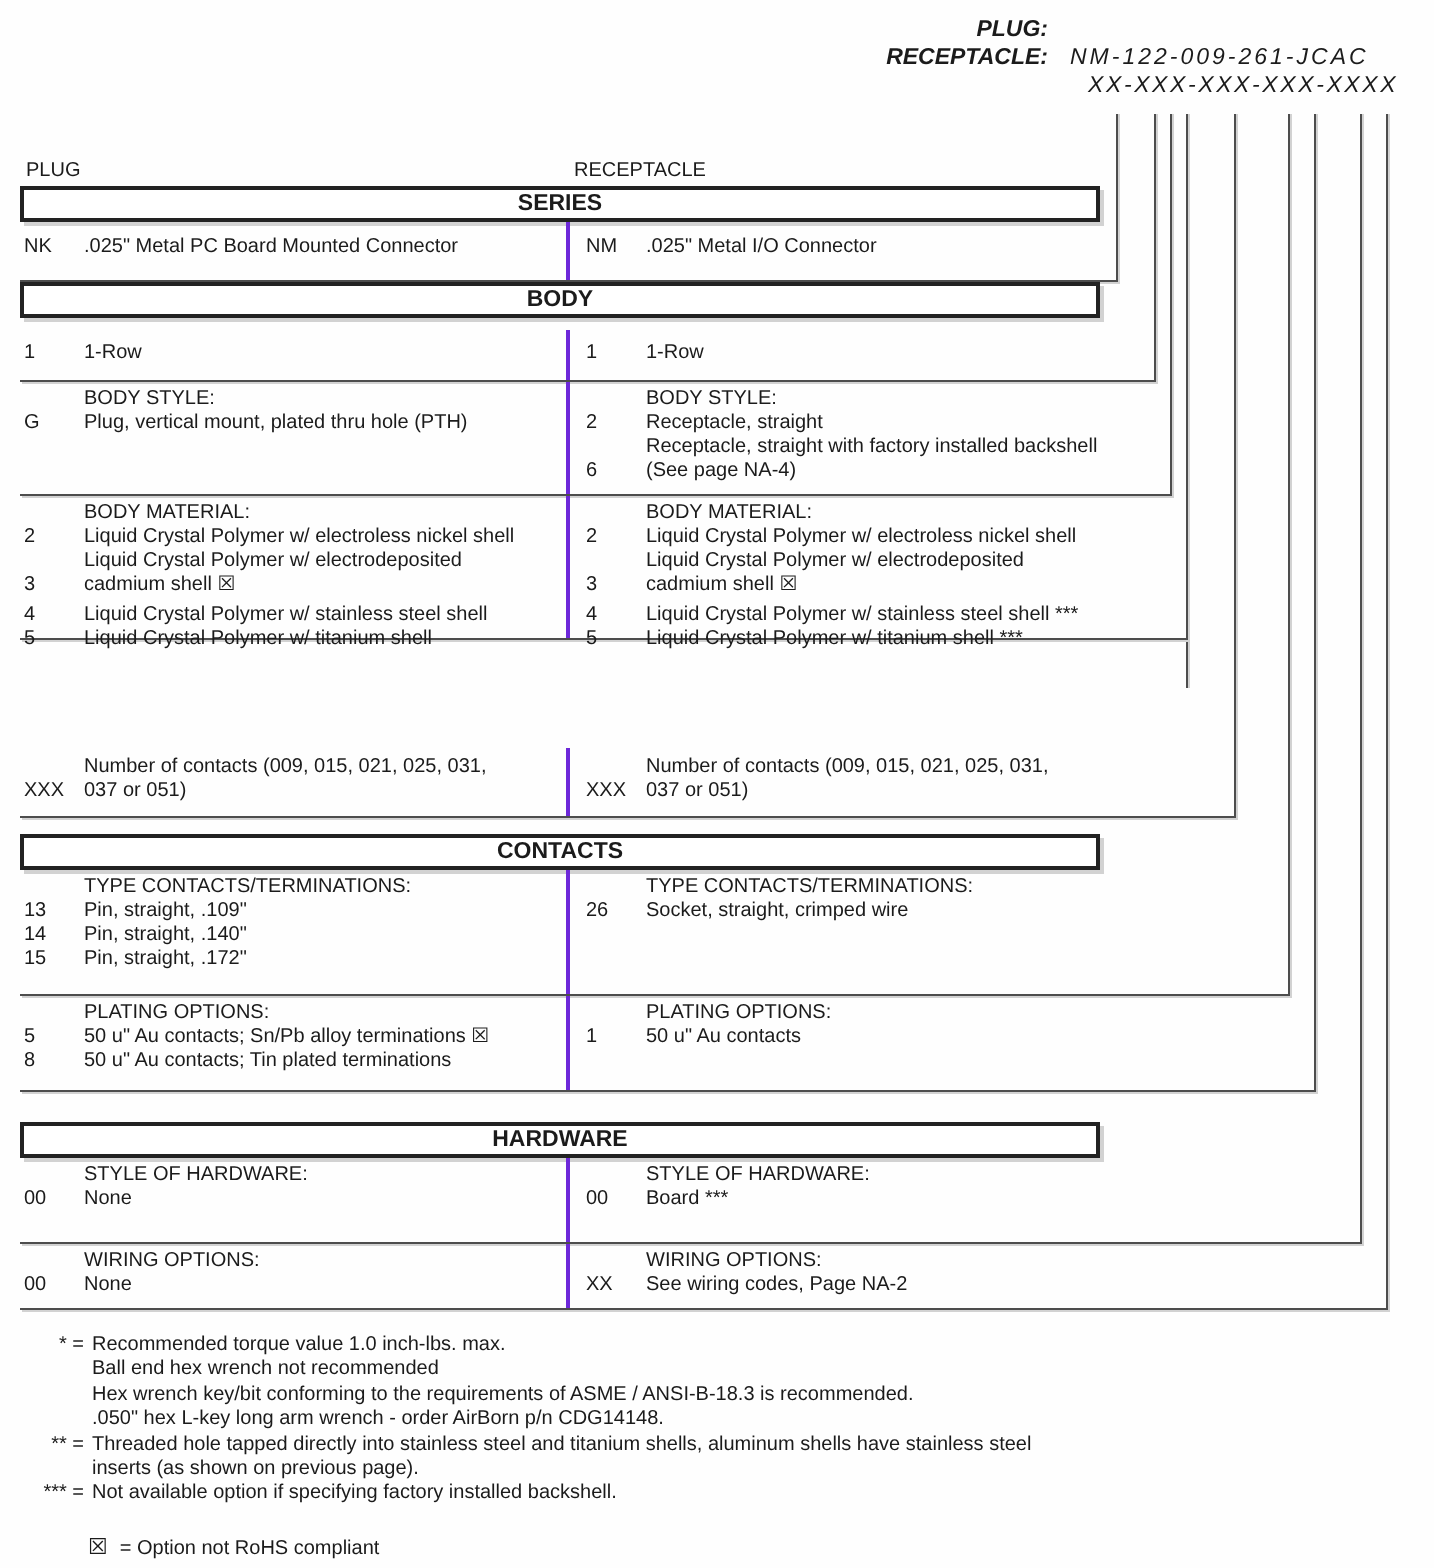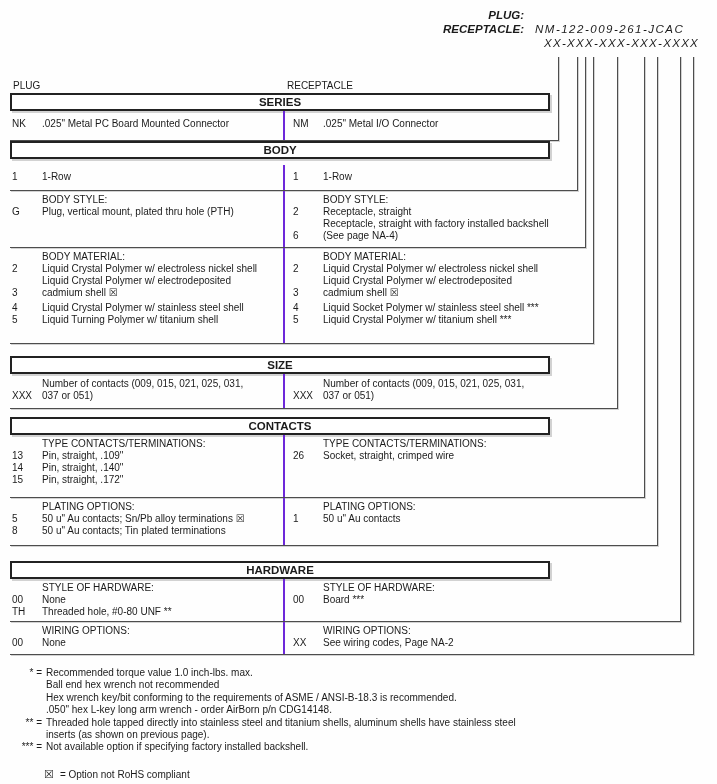--- a/index.html
+++ b/index.html
@@ -126,66 +126,63 @@
         <span class="code">2</span>
         <span class="desc">Receptacle, straight</span>
       </div>
       <div class="opt">
         <span class="code">6</span>
         <span class="desc">Receptacle, straight with factory installed backshell
 (See page NA-4)</span>
       </div>
     </div>
   </div>
-  <div class="row" style="top:248px;height:96px;width:584px">
+  <div class="row" style="top:248px;height:72px;width:584px">
     <div class="col-l">
       <div class="subhead">BODY MATERIAL:</div>
       <div class="opt">
         <span class="code">2</span>
         <span class="desc">Liquid Crystal Polymer w/ electroless nickel shell</span>
       </div>
       <div class="opt">
         <span class="code">3</span>
         <span class="desc">Liquid Crystal Polymer w/ electrodeposited
 cadmium shell ☒</span>
       </div>
       <div class="opt" style="margin-top:3px">
         <span class="code">4</span>
         <span class="desc">Liquid Crystal Polymer w/ stainless steel shell</span>
       </div>
       <div class="opt">
         <span class="code">5</span>
-        <span class="desc">Liquid Turning Polymer w/ titanium shell</span>
+        <span class="desc">Liquid Crystal Polymer w/ titanium shell</span>
       </div>
     </div>
     <div class="col-r">
       <div class="subhead">BODY MATERIAL:</div>
       <div class="opt">
         <span class="code">2</span>
         <span class="desc">Liquid Crystal Polymer w/ electroless nickel shell</span>
       </div>
       <div class="opt">
         <span class="code">3</span>
         <span class="desc">Liquid Crystal Polymer w/ electrodeposited
 cadmium shell ☒</span>
       </div>
       <div class="opt" style="margin-top:3px">
         <span class="code">4</span>
-        <span class="desc">Liquid Socket Polymer w/ stainless steel shell ***</span>
+        <span class="desc">Liquid Crystal Polymer w/ stainless steel shell ***</span>
       </div>
       <div class="opt">
         <span class="code">5</span>
         <span class="desc">Liquid Crystal Polymer w/ titanium shell ***</span>
       </div>
     </div>
   </div>
 
-  <div class="sechead" style="top:356px">
-    <span>SIZE</span>
-  </div>
   <div class="row" style="top:374px;height:35px;width:608px">
     <div class="col-l pt4">
       <div class="opt">
         <span class="code">XXX</span>
         <span class="desc">Number of contacts (009, 015, 021, 025, 031,
 037 or 051)</span>
       </div>
     </div>
     <div class="col-r pt4">
       <div class="opt">
@@ -247,24 +244,20 @@
   <div class="sechead" style="top:561px">
     <span>HARDWARE</span>
   </div>
   <div class="row" style="top:579px;height:43px;width:671px">
     <div class="col-l">
       <div class="subhead">STYLE OF HARDWARE:</div>
       <div class="opt">
         <span class="code">00</span>
         <span class="desc">None</span>
       </div>
-      <div class="opt">
-        <span class="code">TH</span>
-        <span class="desc">Threaded hole, #0-80 UNF **</span>
-      </div>
     </div>
     <div class="col-r">
       <div class="subhead">STYLE OF HARDWARE:</div>
       <div class="opt">
         <span class="code">00</span>
         <span class="desc">Board ***</span>
       </div>
     </div>
   </div>
   <div class="row" style="top:622px;height:33px;width:684px">

